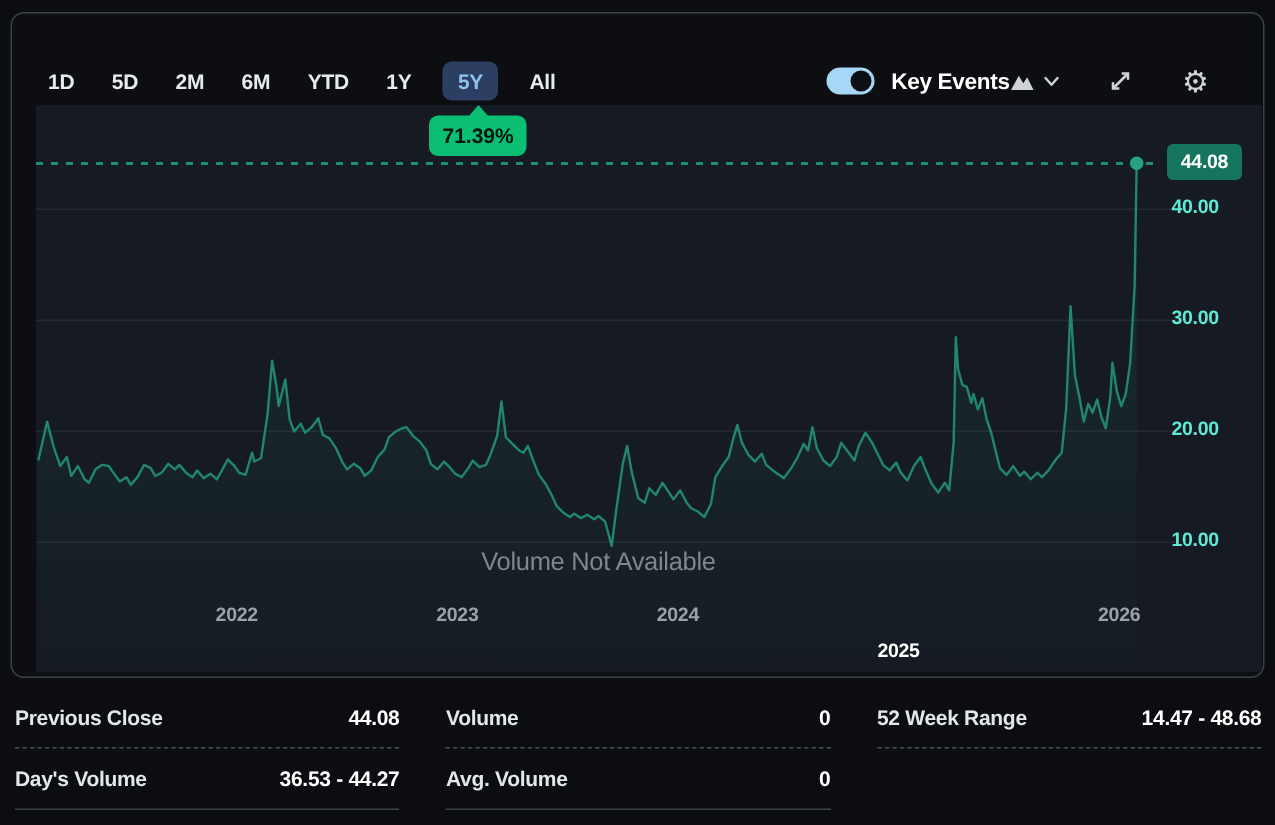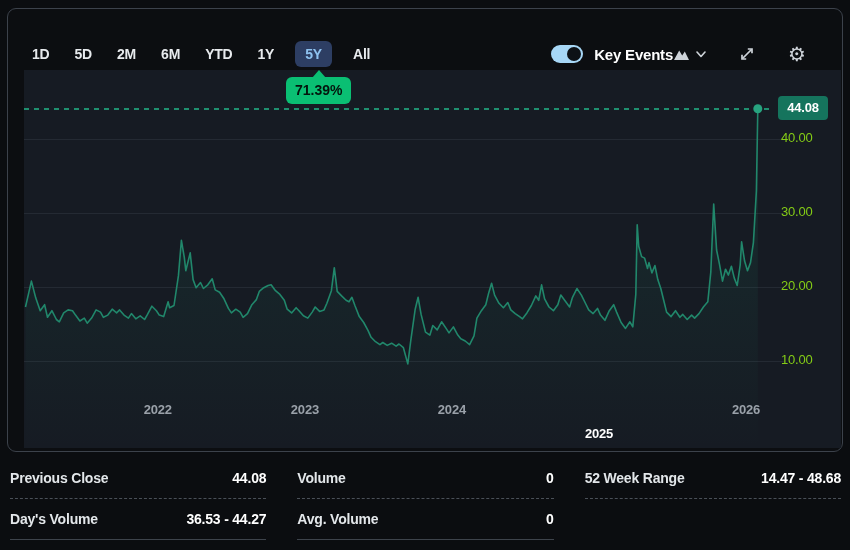--- a/index.html
+++ b/index.html
@@ -27,22 +27,22 @@
                   border-radius:50%; background:#0d1116; }
   .ke-label { color:#ffffff; font-size:15px; font-weight:700; letter-spacing:-0.2px; }
   .icons { display:flex; align-items:center; gap:33px; }
   .icon-btn { display:flex; align-items:center; gap:6px; cursor:pointer; color:#ced3d9; }
   .gear { font-family:"DejaVu Sans", sans-serif; font-size:20px; line-height:1; color:#ced3d9; }
 
   
   .surface { position:absolute; left:16px; top:61px; width:817px; height:378px;
              background:#161b23; overflow:hidden; }
   .gridline { position:absolute; left:0; width:760px; height:1px; background:#242a33; }
-  .ylabel { position:absolute; left:757px; width:58px; color:#84cc16; font-size:13px;
-            font-weight:400; letter-spacing:-0.2px; }
+  .ylabel { position:absolute; left:757px; width:58px; color:#5eead4; font-size:13px;
+            font-weight:700; letter-spacing:-0.2px; }
   .chart-svg { position:absolute; left:0; top:0; width:817px; height:378px; }
   .priceline { position:absolute; left:0; width:750px; height:2px;
                background:repeating-linear-gradient(90deg,#1f8f6f 0 5px,transparent 5px 10px); }
   .pricebadge { position:absolute; left:754px; width:50px; text-align:center;
                 background:#15745d; color:#ffffff; font-size:13px; font-weight:700;
                 padding:4px 0 5px; border-radius:4px; letter-spacing:-0.2px; }
   .xlabel { position:absolute; top:332px; transform:translateX(-50%); color:#9aa1a9;
             font-size:13px; font-weight:700; letter-spacing:-0.2px; }
   .xlabel.hl { top:356px; color:#ffffff; }
   .volnote { position:absolute; left:0; top:295px; width:750px; text-align:center;
@@ -137,20 +137,21 @@
           <div class="ylabel" style="top: 60px;">40.00</div>
         </div>
       <div class="pricebadge" id="pricebadge" style="top: 25.8px;">44.08</div>
       <div id="xlabels">
           <div class="xlabel" style="left: 133.8px;">2022</div>
           <div class="xlabel" style="left: 280.9px;">2023</div>
           <div class="xlabel" style="left: 427.9px;">2024</div>
           <div class="xlabel hl" style="left: 575px;">2025</div>
           <div class="xlabel" style="left: 722.1px;">2026</div>
         </div>
+      <div class="volnote">Volume Not Available</div>
     </div>
 
     <div class="changebadge">71.39%</div>
   </div>
 
   <div class="stats" id="stats">
       <div class="stat-cell r1">
         <span class="stat-label">Previous Close</span>
         <span class="stat-value">44.08</span>
       </div>

